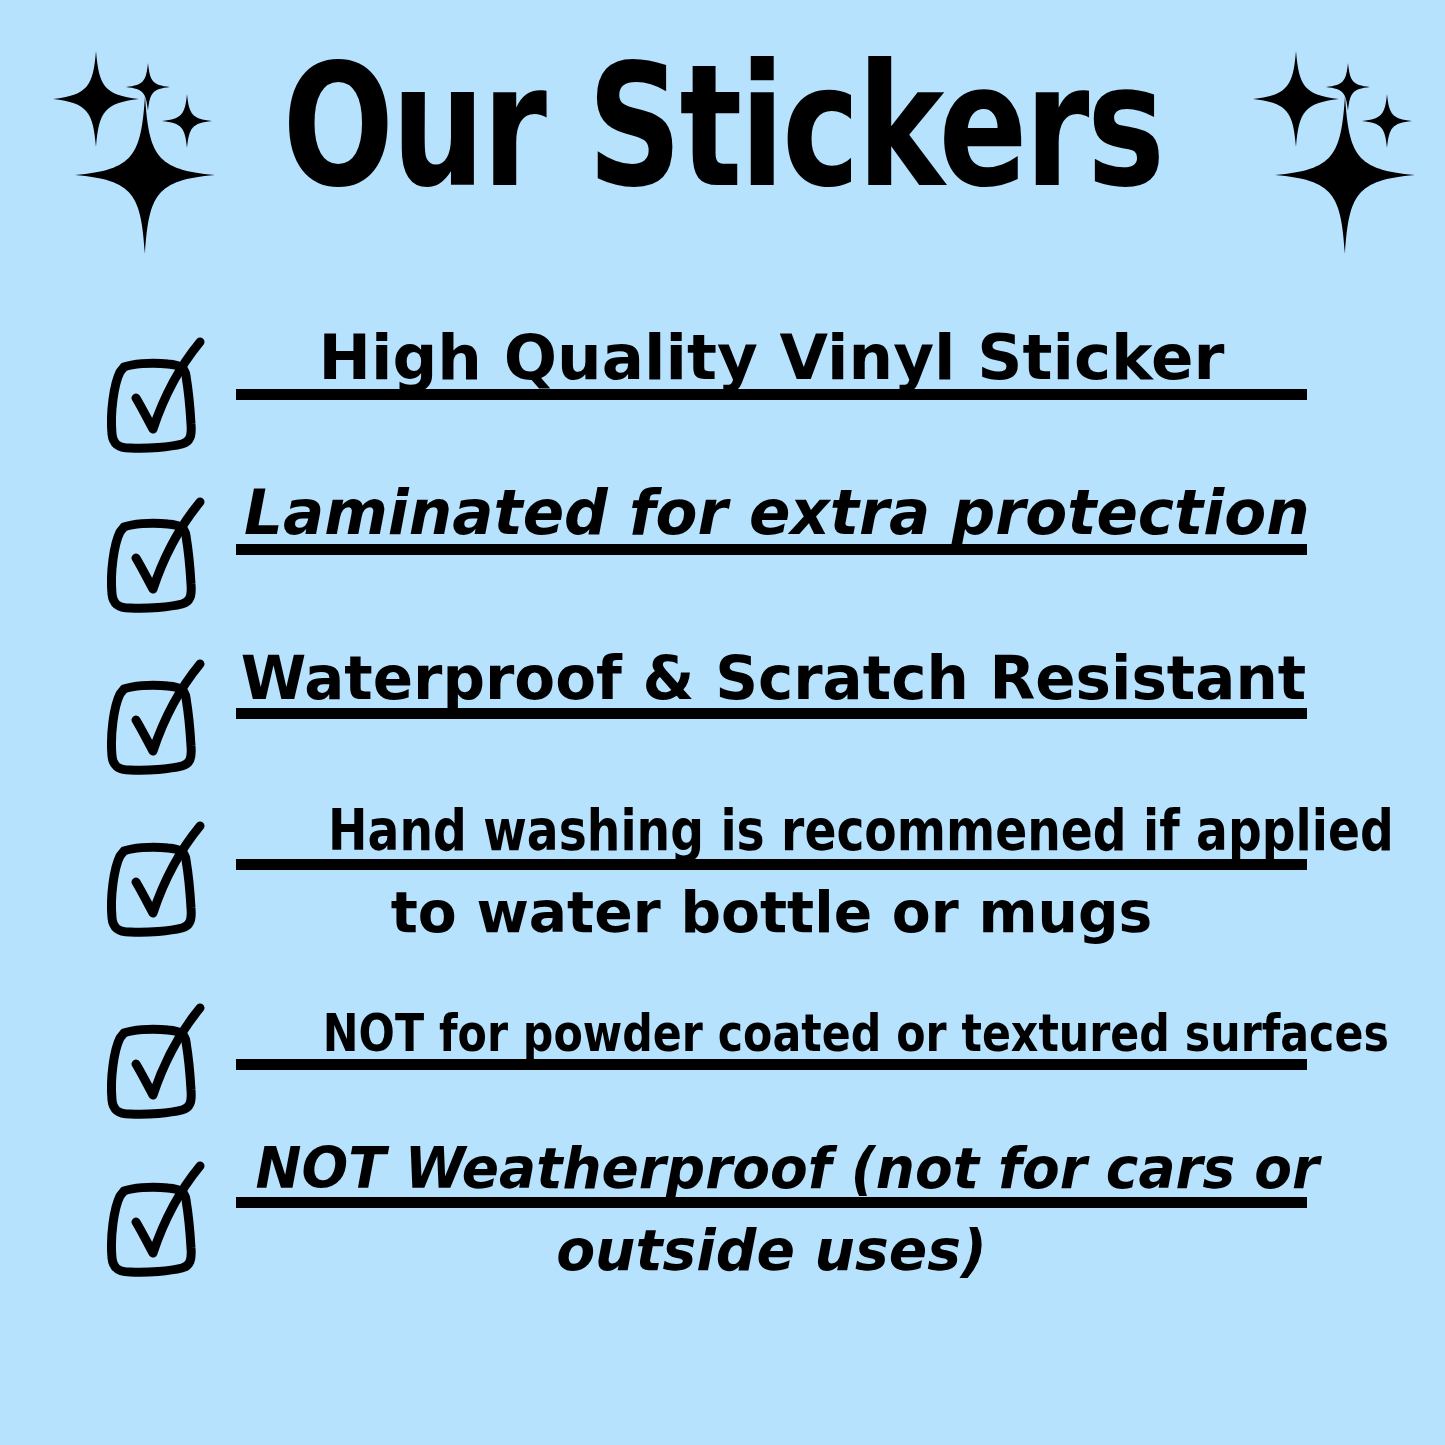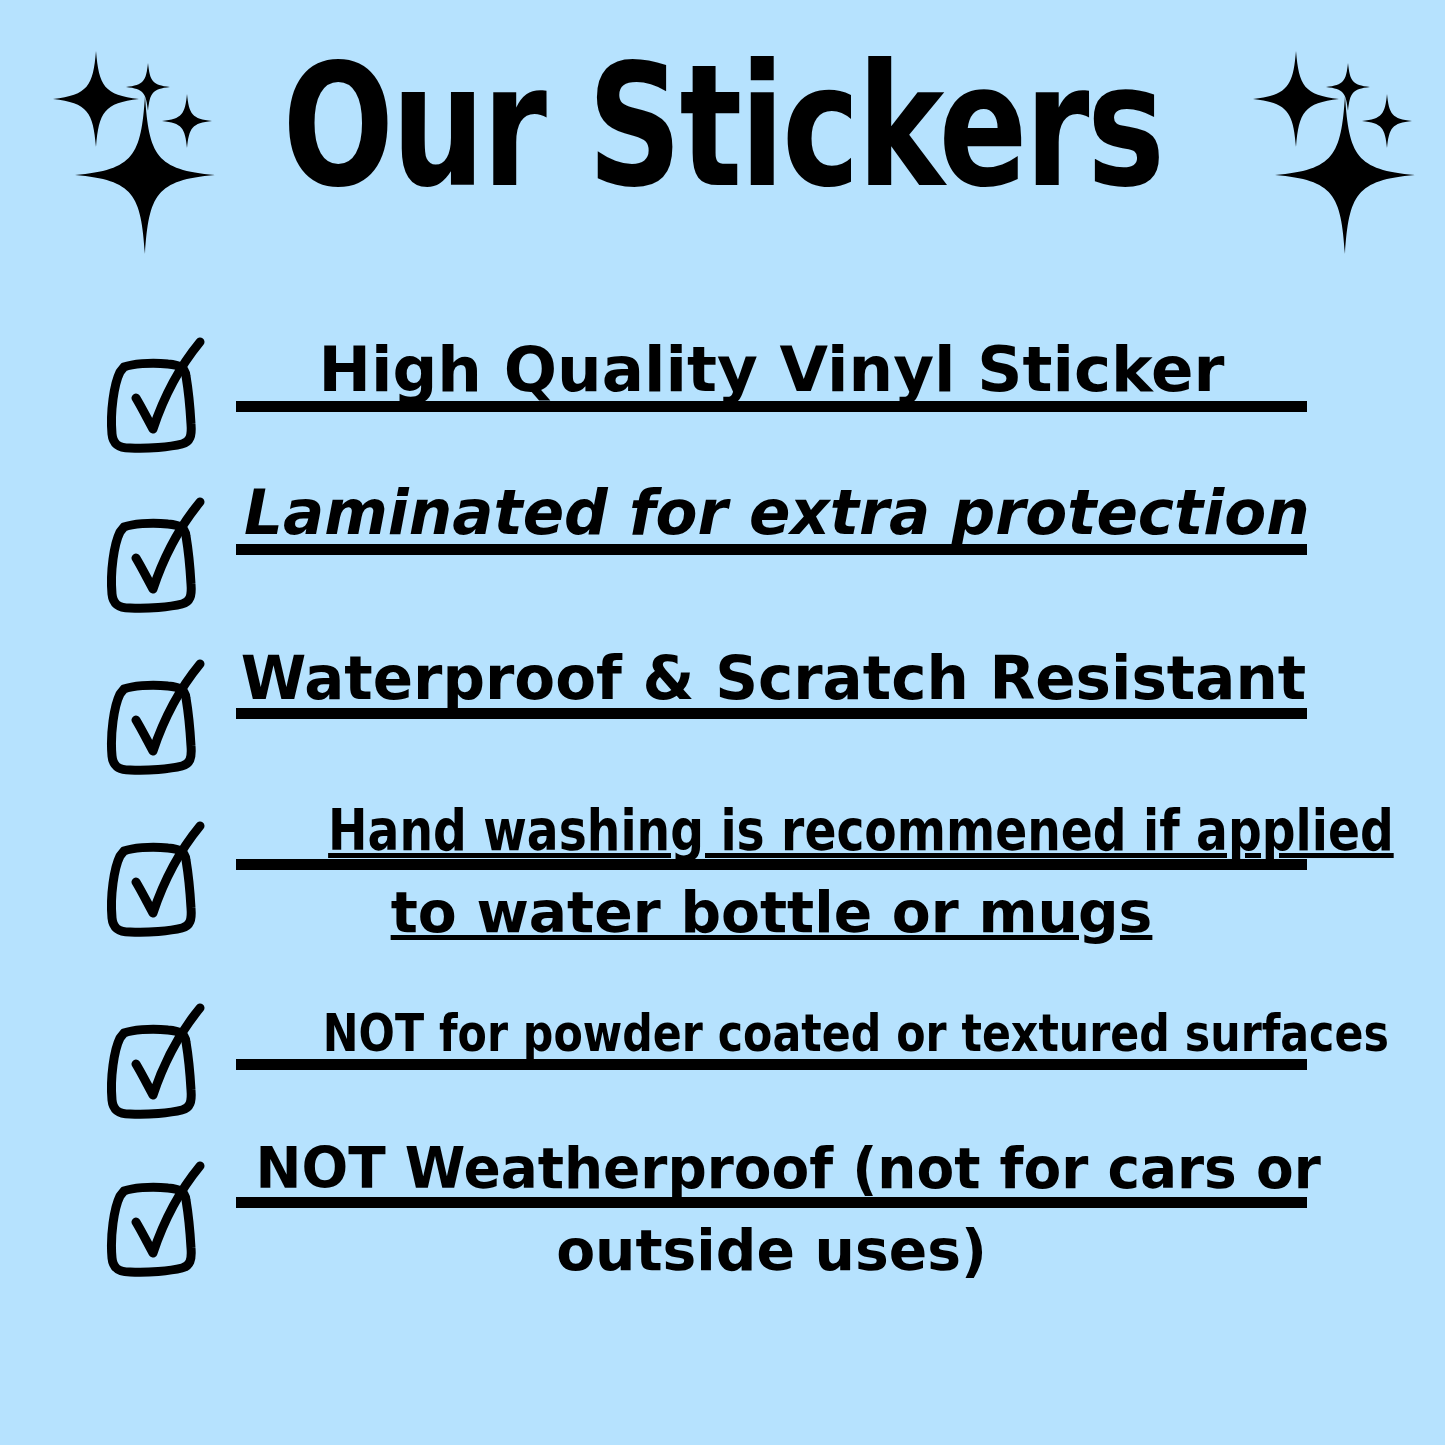--- a/index.html
+++ b/index.html
@@ -97,48 +97,48 @@
     white-space: nowrap;
     line-height: 1.0;
     margin-top: 14px;
     transform-origin: 50% 0%;
   }
 
   
   #row-0  { top: 22px;  }
   #row-0 .checkbox-icon { top: 14px; }
   #row-0 .row-line1 { font-size: 63px; transform: scaleX(0.97) scaleY(1.07); }
-  #row-0 .row-body  { top: 16px; }
+  #row-0 .row-body  { top: 4px; }
 
   #row-1  { top: 182px; }
   #row-1 .checkbox-icon { top: 14px; }
   #row-1 .row-line1 { font-size: 62px; transform: scaleX(1.02) scaleY(1.07); }
   #row-1 .row-body  { top: 0px; font-style: italic; }
 
   #row-2  { top: 340px; }
   #row-2 .checkbox-icon { top: 18px; }
   #row-2 .row-line1 { font-size: 60px; transform: scaleX(1.01) scaleY(1.07); }
   #row-2 .row-body  { top: 8px; }
 
   #row-3  { top: 502px; }
   #row-3 .checkbox-icon { top: 18px; }
   #row-3 .row-line1 { font-size: 57px; transform: scaleX(1.0) scaleY(1.05); }
   #row-3 .row-line2 { font-size: 57px; transform: scaleX(1.0) scaleY(1.05); }
-  #row-3 .row-body  { top: 0px; text-decoration: underline; }
+  #row-3 .row-body  { top: 0px; }
 
   #row-4  { top: 694px; }
   #row-4 .checkbox-icon { top: 8px; }
   #row-4 .row-line1 { font-size: 51px; transform: scaleX(1.0) scaleY(1.06); }
   #row-4 .row-body  { top: 14px; }
 
   #row-5  { top: 840px; }
   #row-5 .checkbox-icon { top: 20px; }
   #row-5 .row-line1 { font-size: 57px; transform: scaleX(1.0) scaleY(1.06); }
   #row-5 .row-line2 { font-size: 57px; transform: scaleX(1.0) scaleY(1.06); }
-  #row-5 .row-body  { top: 0px; }
+  #row-5 .row-body  { top: 0px; font-style: italic; }
 </style>
 </head>
 <body style="background: rgb(182, 226, 254);">
 
 <div id="header">
 
   <div class="sparkle-cluster left">
     <svg viewBox="0 0 185 230" xmlns="http://www.w3.org/2000/svg">
 
       <path d="M48 13 C51 48 56 57 91 61 C56 65 51 74 48 109 C45 74 40 65 5 61 C40 57 45 48 48 13 Z" fill="#000"></path>

